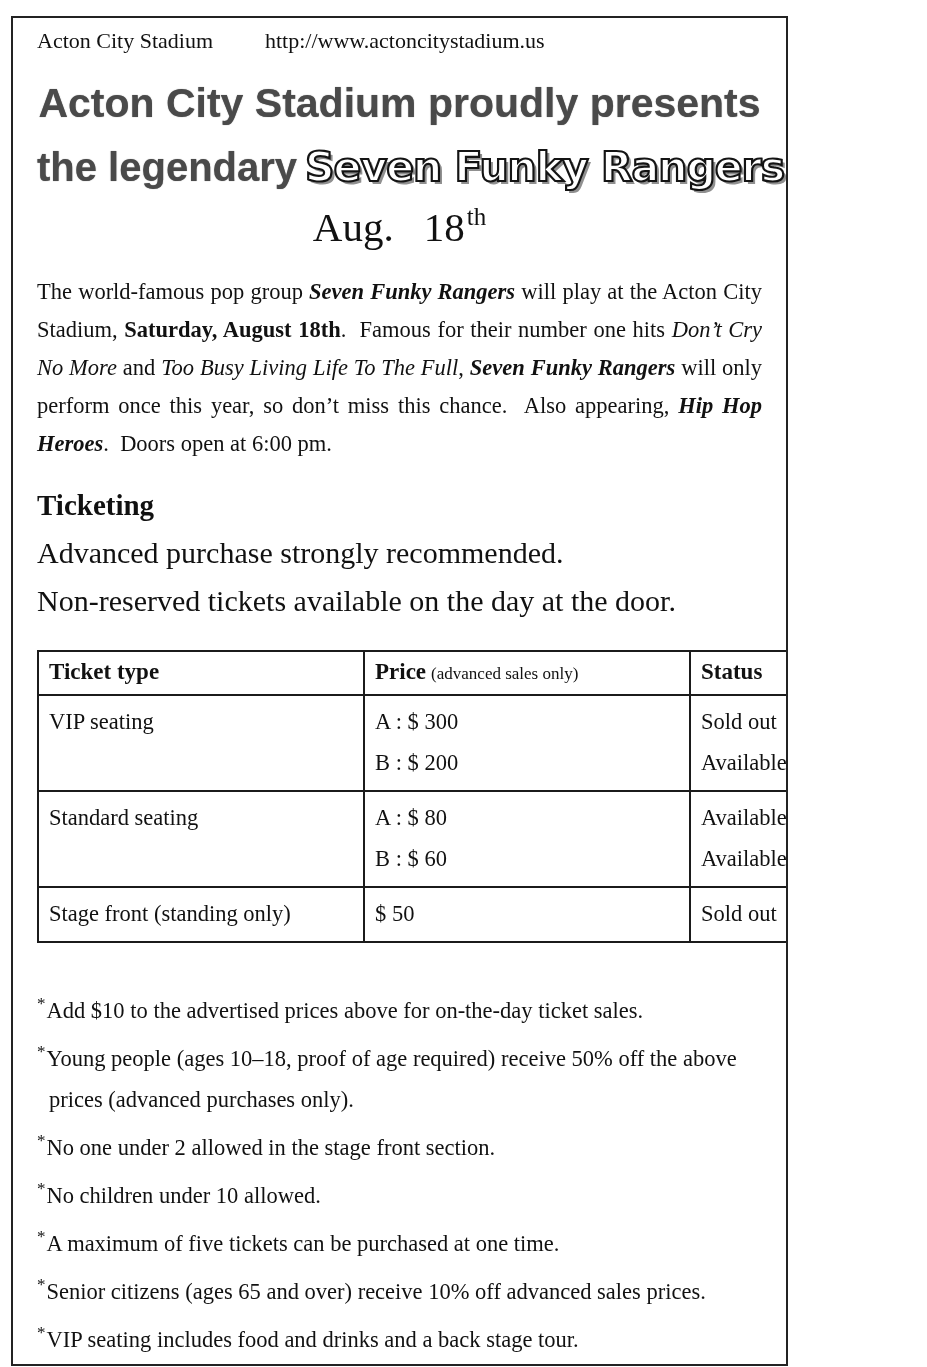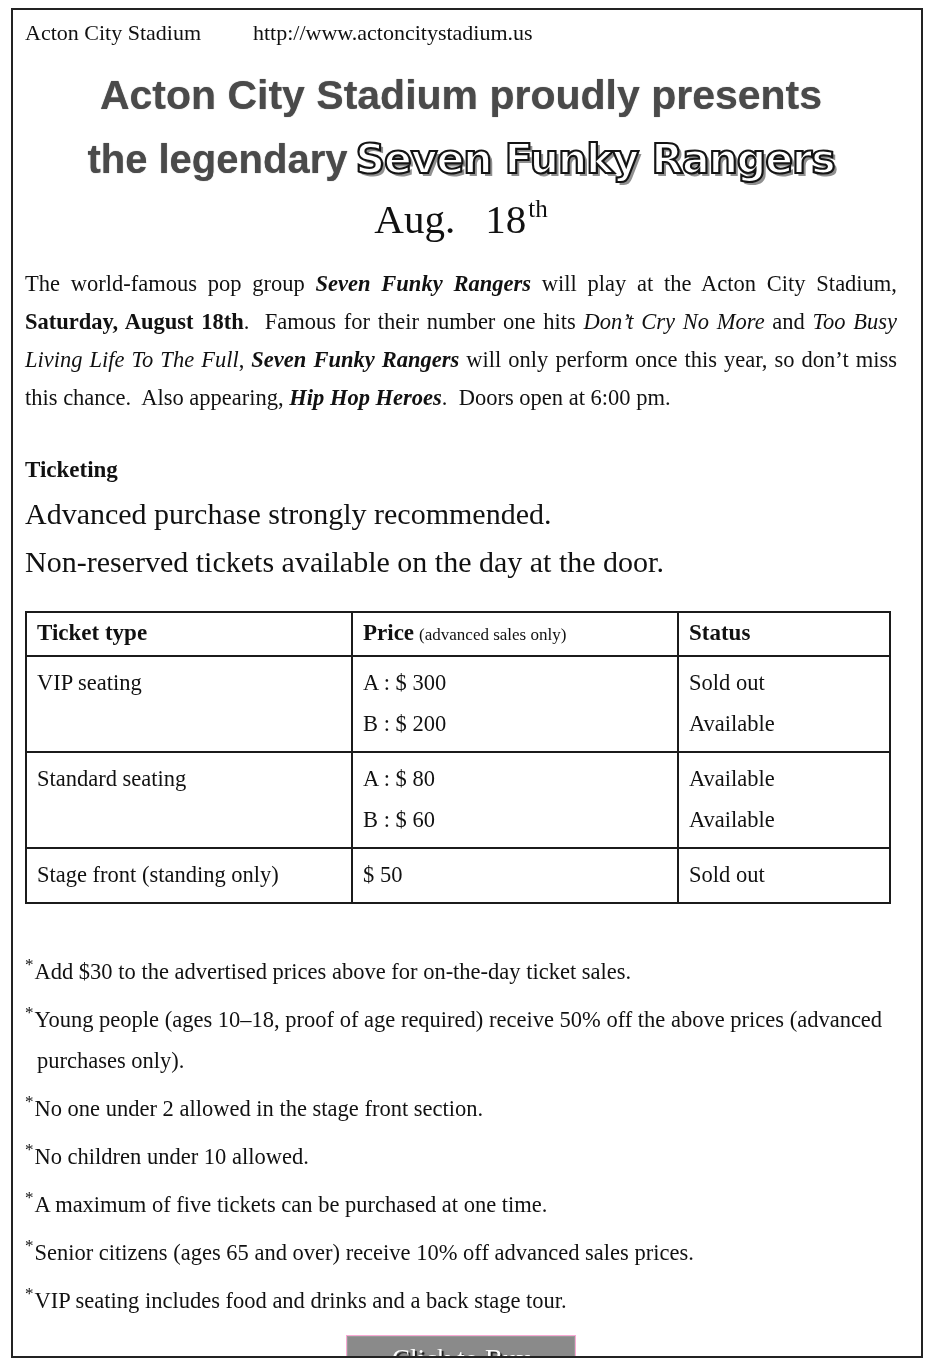--- a/index.html
+++ b/index.html
@@ -1,20 +1,20 @@
 <!DOCTYPE html>
 <html><head>
 <meta charset="utf-8">
 <style>
   html,body{margin:0;padding:0;background:#ffffff;}
   body{width:927px;height:1367px;position:relative;font-family:"Liberation Serif",serif;color:#111;}
   .frame{
-    position:absolute;left:11px;top:8px;width:912px;height:1350px;
+    position:absolute;left:11px;top:16px;width:777px;height:1350px;
     border:2px solid #232323;box-sizing:border-box;background:#fff;
-    padding:8px 24px 0 12px;overflow:hidden;
+    padding:8px 24px 0 24px;overflow:hidden;
   }
   
   .site-header{display:flex;align-items:baseline;font-size:22px;margin-top:2px;}
   .site-url{margin-left:52px;color:#111;text-decoration:none;}
   
   .main-title{
     margin-top:26px;text-align:center;
     font-family:"Liberation Sans",sans-serif;font-weight:bold;
     font-size:41px;color:#4a4a4a;letter-spacing:0px;
     text-shadow:0 0 1px #7a7a7a;
@@ -36,21 +36,21 @@
   .event-date sup{font-size:25px;vertical-align:16px;margin-left:2px;}
   
   .intro{
     margin-top:22px;font-size:22.5px;line-height:38px;
     text-align:justify;white-space:pre-wrap;
   }
   .seg-b{font-weight:bold;}
   .seg-i{font-style:italic;}
   .seg-bi{font-weight:bold;font-style:italic;}
   
-  .ticketing-heading{margin-top:40px;font-size:23px;font-weight:bold;}
+  .ticketing-heading{margin-top:26px;font-size:29px;font-weight:bold;}
   .ticketing-line{margin-top:14px;font-size:30px;}
   
   table.tickets{
     margin-top:32px;border-collapse:collapse;table-layout:fixed;
     width:864px;font-size:22.5px;
   }
   table.tickets th,table.tickets td{
     border:2px solid #1b1b1b;vertical-align:top;text-align:left;
     padding:5px 10px 7px 10px;font-weight:normal;
   }
@@ -145,21 +145,21 @@
             <div class="cell-line">$ 50</div>
           </td>
       <td>
             <div class="cell-line">Sold out</div>
           </td>
     </tr>
   </tbody>
     </table>
 
   <div class="notes">
-    <div class="note"><sup>*</sup><span>Add $30 to the advertised prices above for on-the-day ticket sales.</span></div>
+    <div class="note"><sup>*</sup><span>Add $10 to the advertised prices above for on-the-day ticket sales.</span></div>
     <div class="note"><sup>*</sup><span>Young people (ages 10–18, proof of age required) receive 50% off the above prices (advanced purchases only).</span></div>
     <div class="note"><sup>*</sup><span>No one under 2 allowed in the stage front section.</span></div>
     <div class="note"><sup>*</sup><span>No children under 10 allowed.</span></div>
     <div class="note"><sup>*</sup><span>A maximum of five tickets can be purchased at one time.</span></div>
     <div class="note"><sup>*</sup><span>Senior citizens (ages 65 and over) receive 10% off advanced sales prices.</span></div>
     <div class="note"><sup>*</sup><span>VIP seating includes food and drinks and a back stage tour.</span></div>
   </div>
 
   <div class="buy-button">
     <span>Click to Buy</span>

